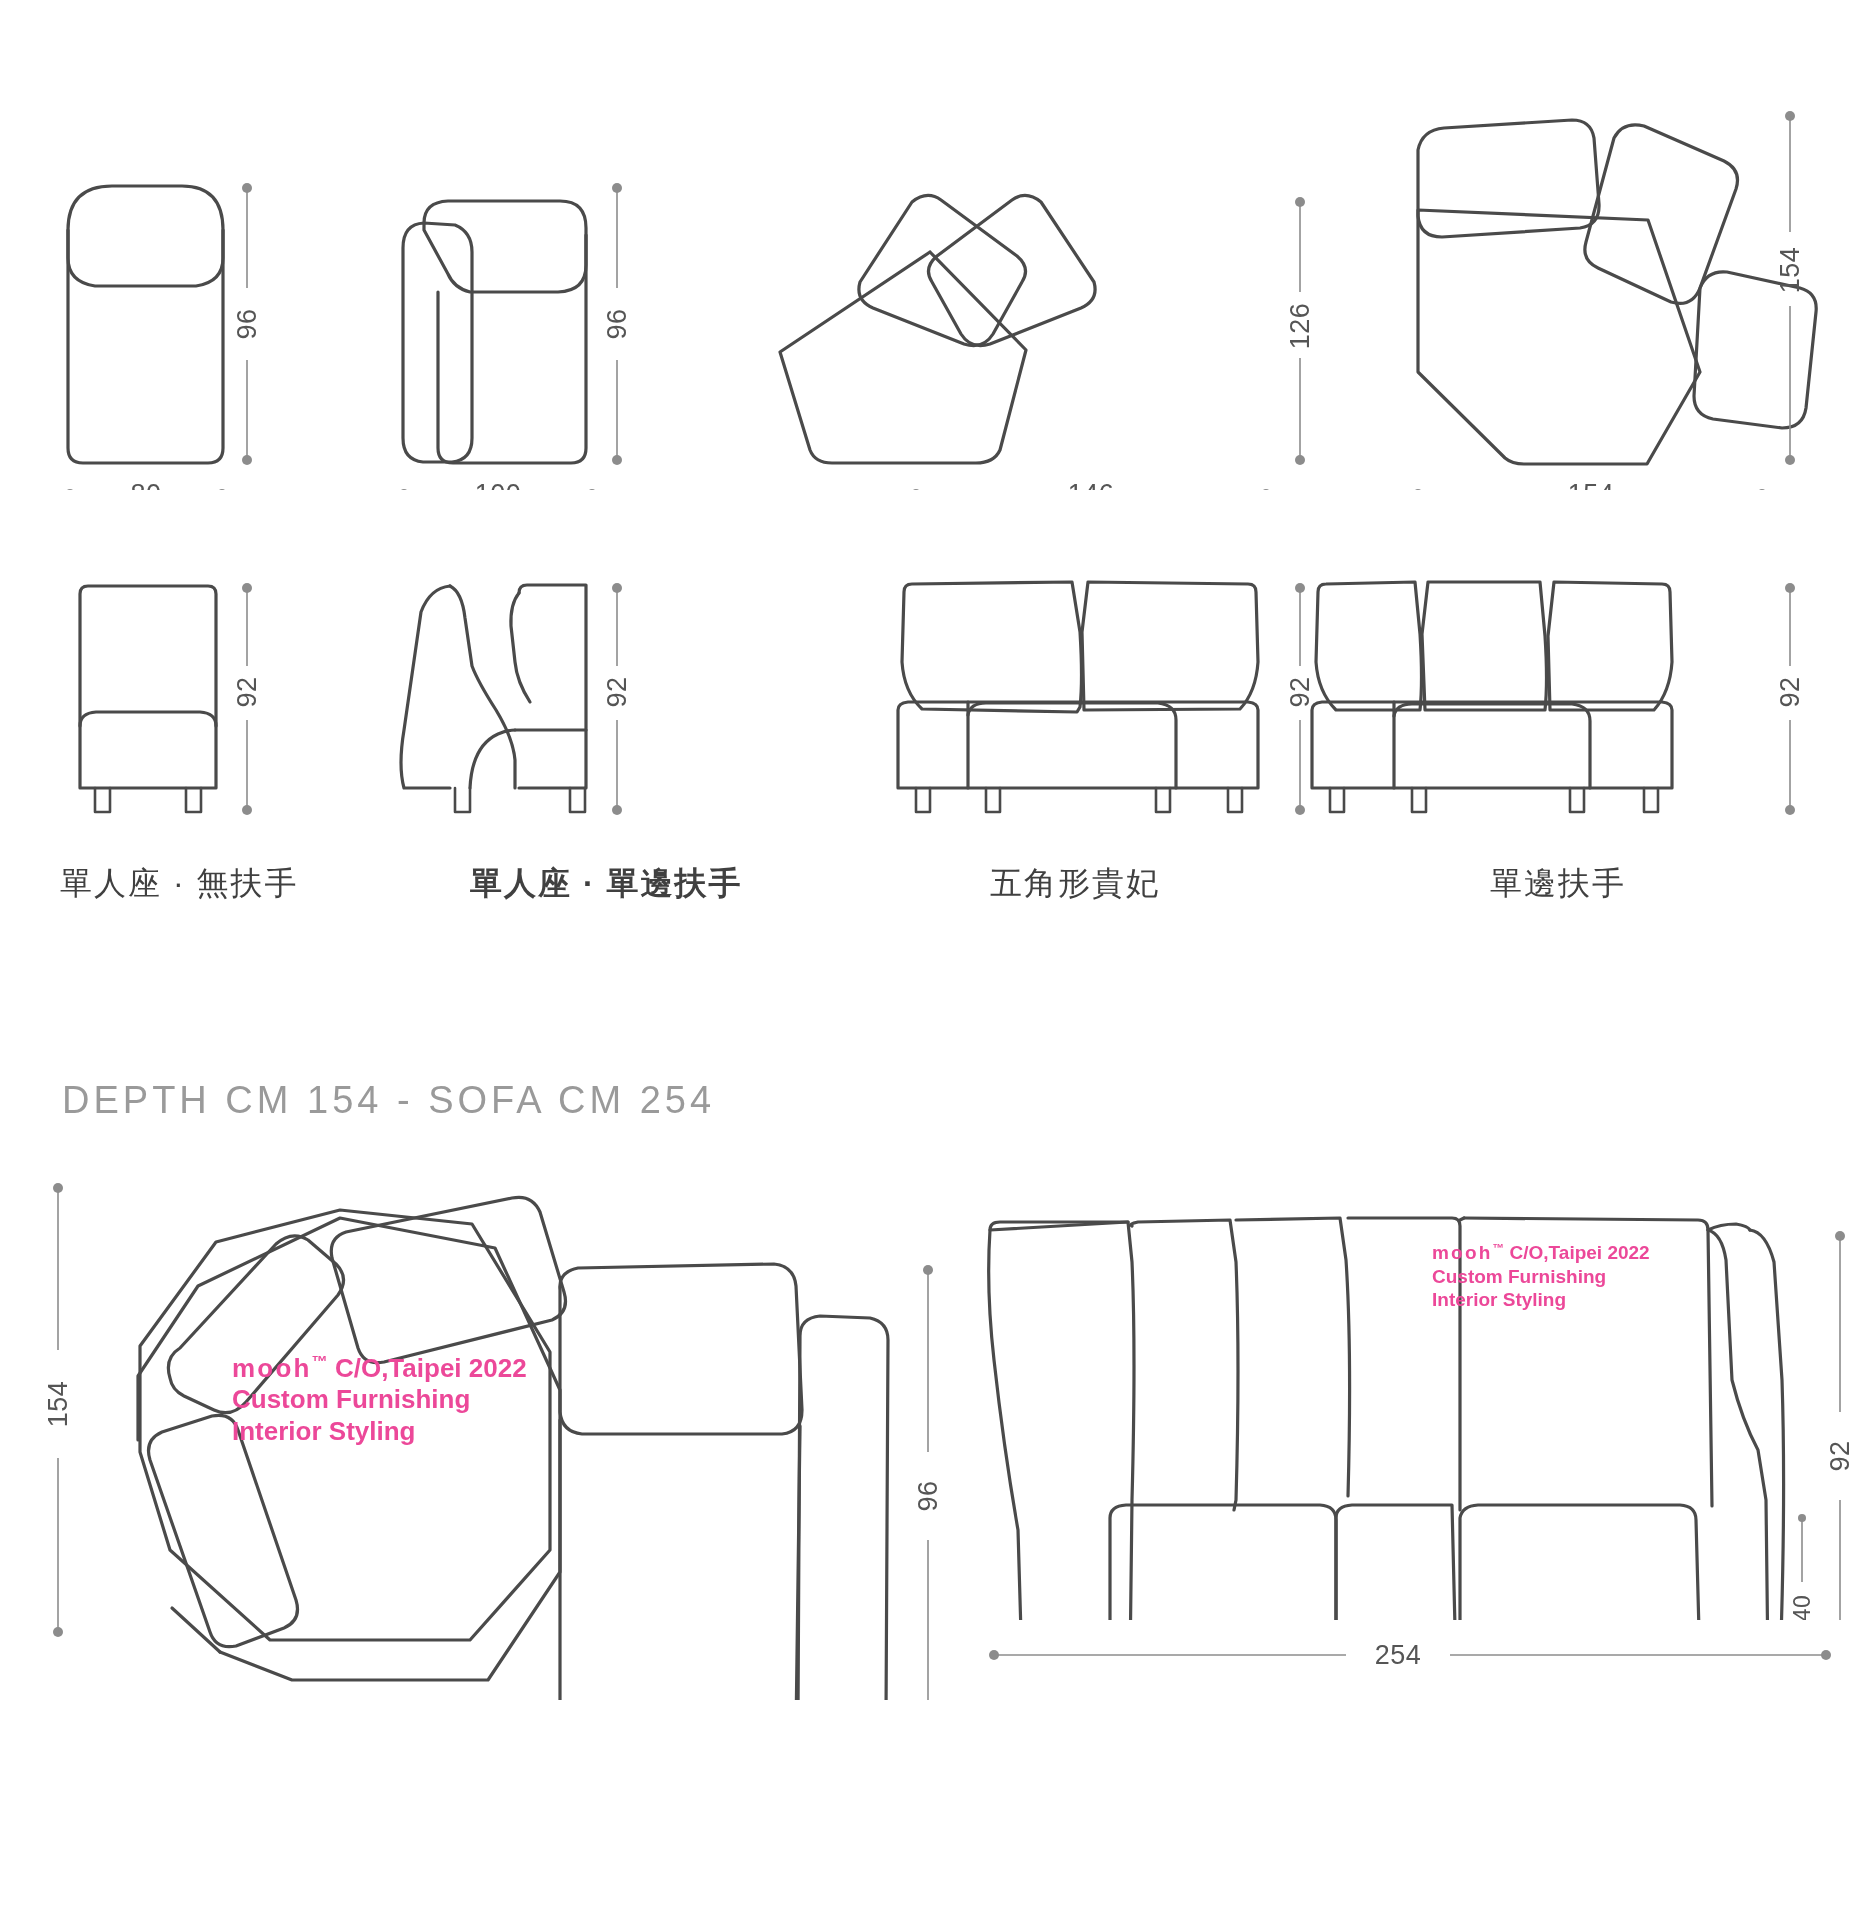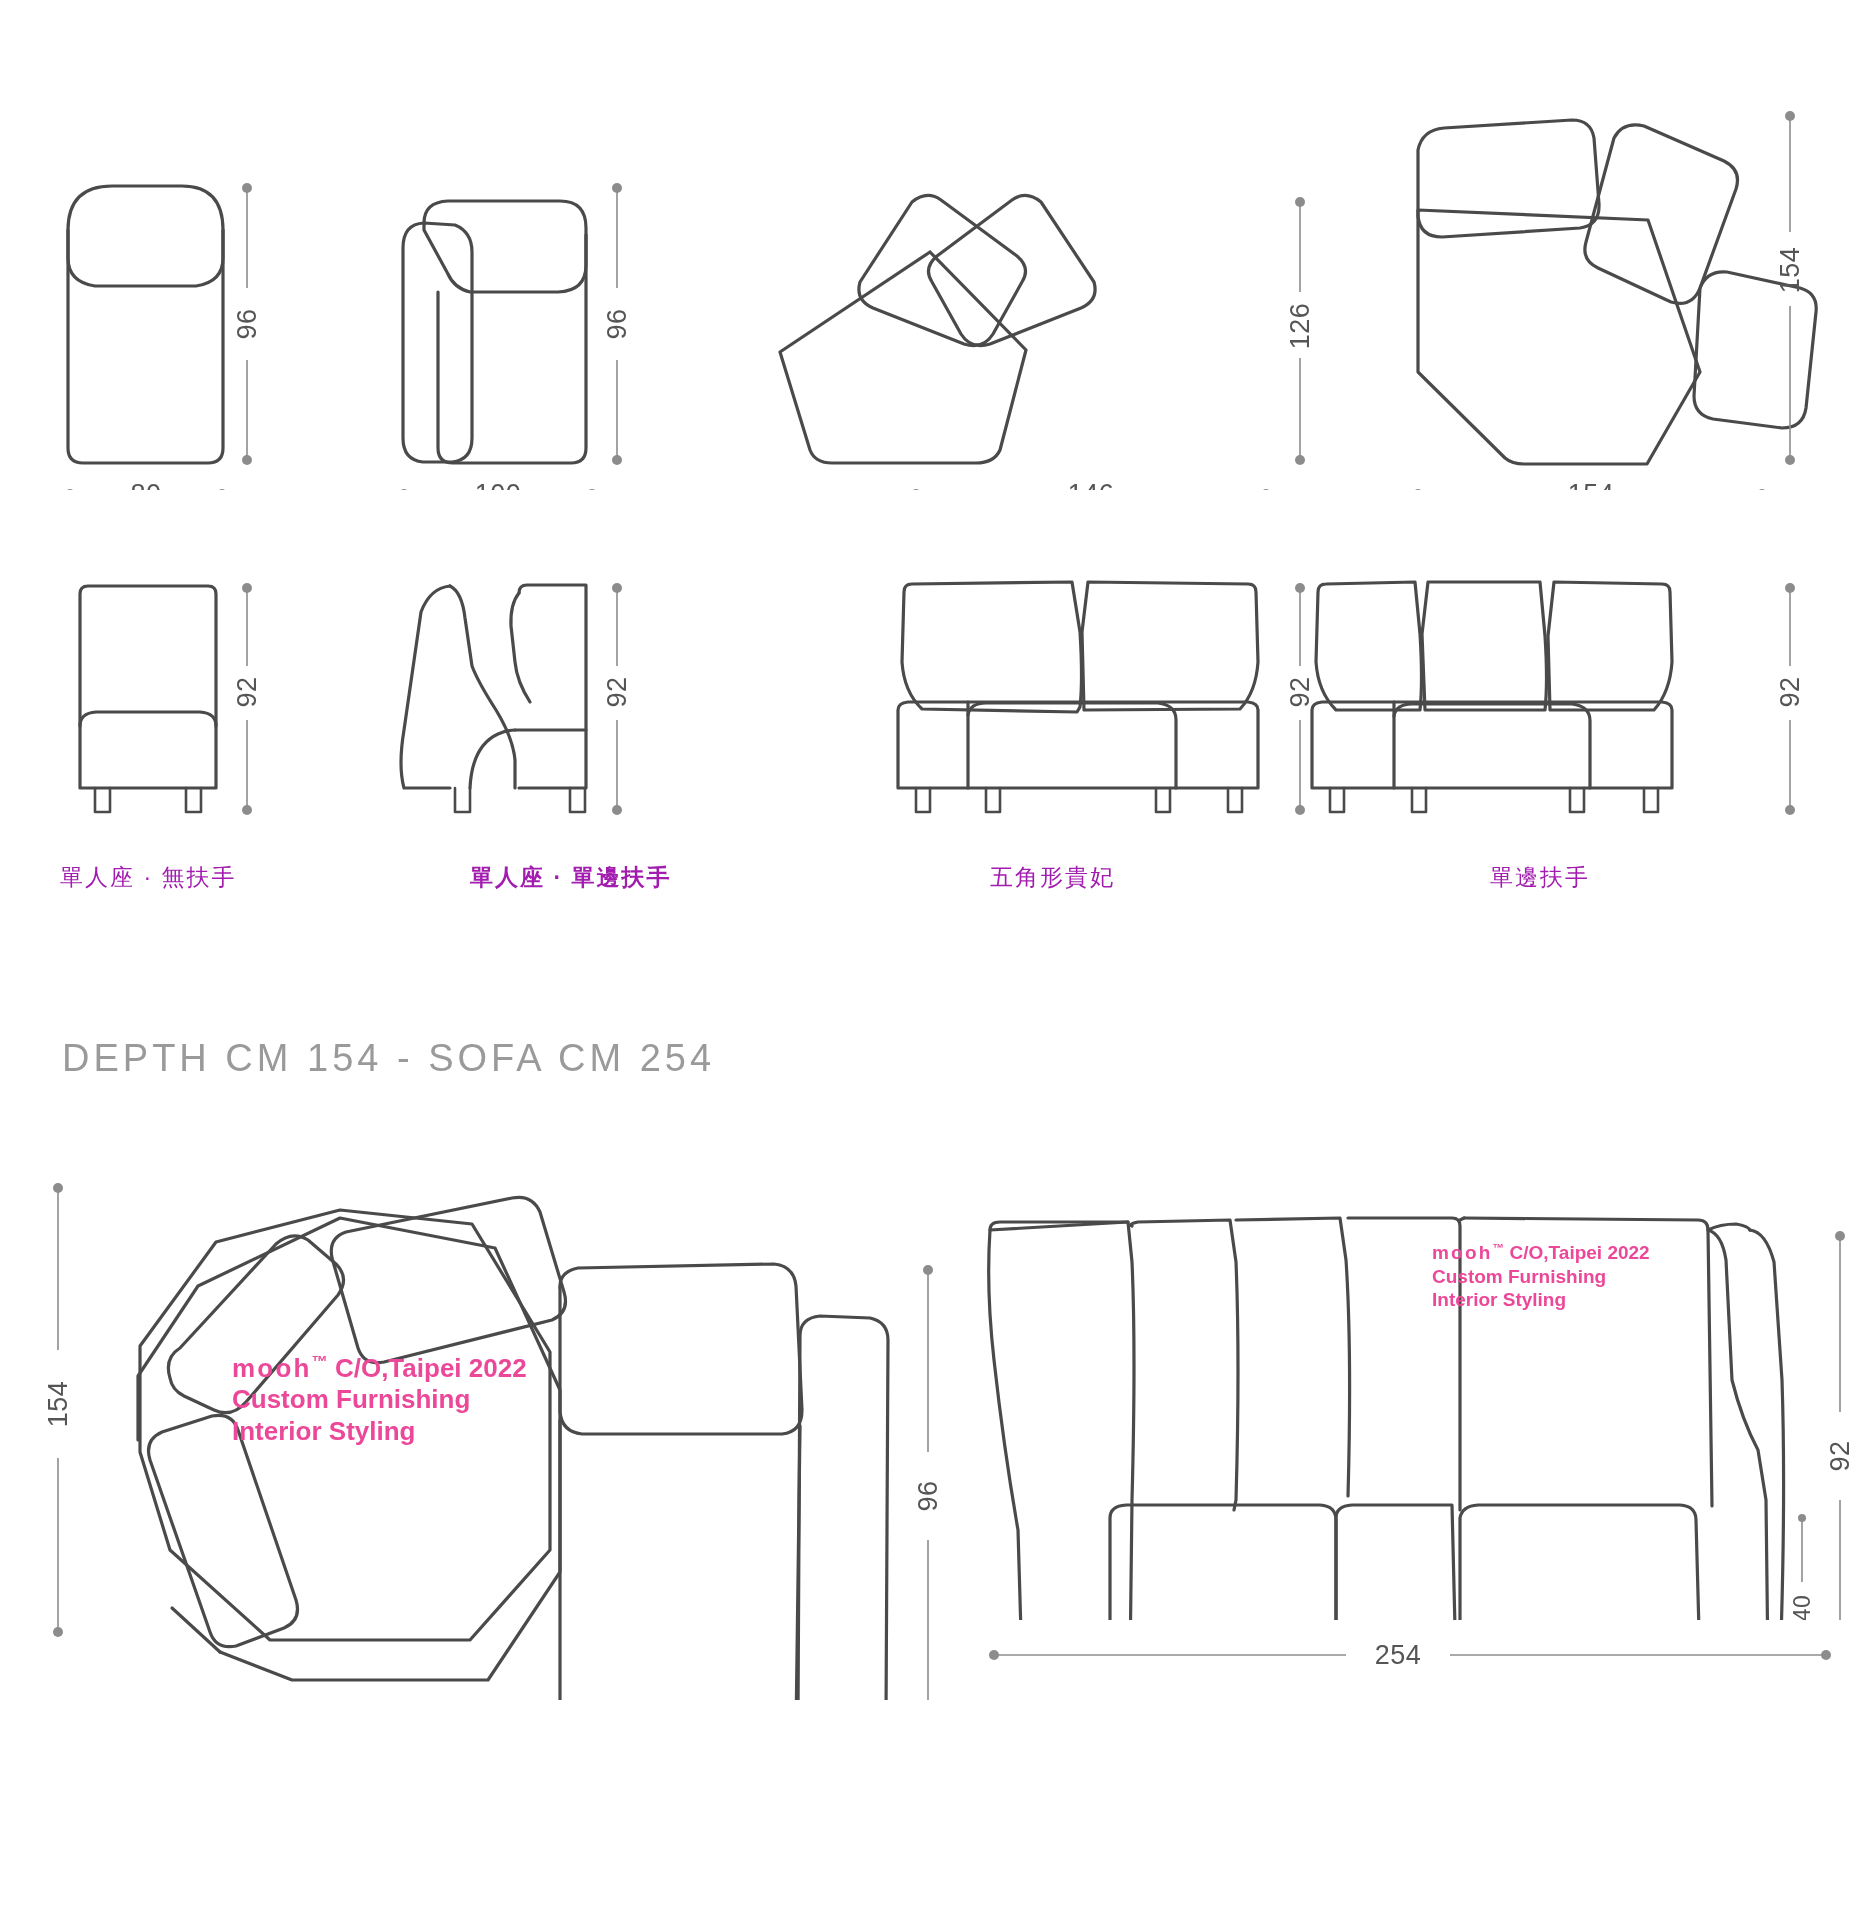--- a/index.html
+++ b/index.html
@@ -45,34 +45,35 @@
 
   
   .dim-label {
     font-size: 27px;
     fill: #555555;
     font-family: "Liberation Sans", sans-serif;
     letter-spacing: 0.5px;
   }
   .caption {
     position: absolute;
-    font-size: 23px;
-    color: #a21caf;
+    font-size: 32px;
+    color: #404040;
     font-family: "Liberation Sans", "DejaVu Sans", sans-serif;
     letter-spacing: 2px;
     white-space: nowrap;
   }
   .section-heading {
     position: absolute;
     font-size: 38px;
     color: #9a9a9a;
     letter-spacing: 4px;
     font-family: "Liberation Sans", sans-serif;
     white-space: nowrap;
     font-weight: 400;
+    margin-top: 42px;
   }
   .watermark {
     position: absolute;
     color: #ec4899;
     font-family: "Liberation Sans", sans-serif;
     font-weight: bold;
     line-height: 1.22;
     white-space: nowrap;
     pointer-events: none;
   }

